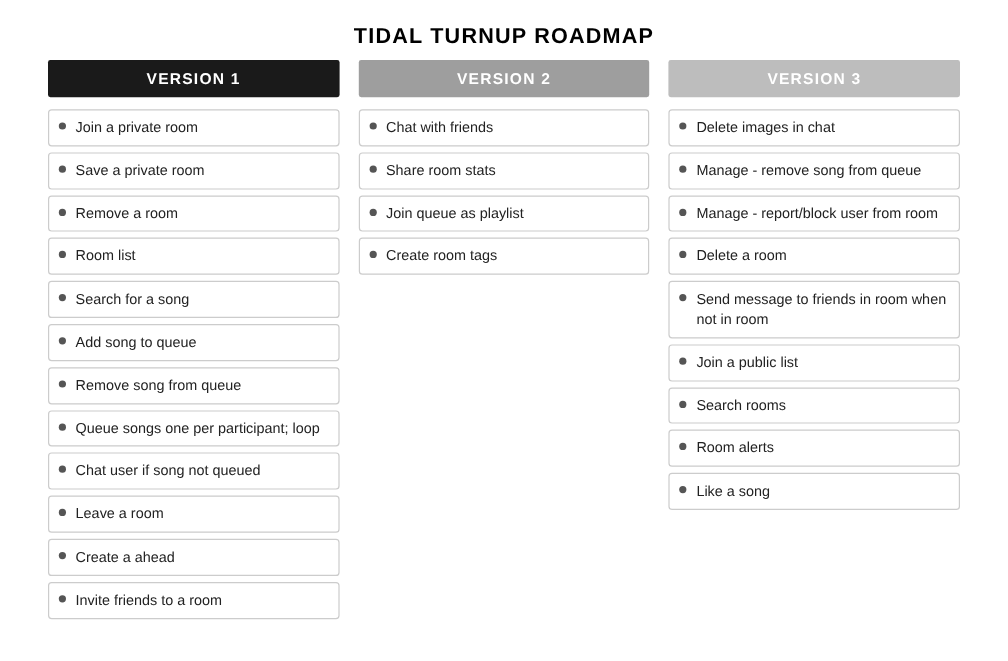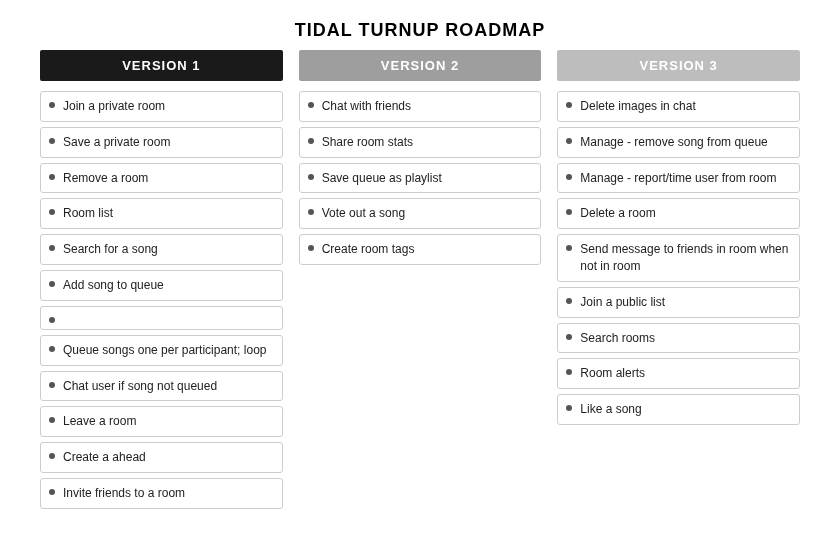--- a/index.html
+++ b/index.html
@@ -100,20 +100,21 @@
       <div class="item">
         <div class="item-dot"></div>
         <span class="item-text">Search for a song</span>
       </div>
       <div class="item">
         <div class="item-dot"></div>
         <span class="item-text">Add song to queue</span>
       </div>
       <div class="item">
         <div class="item-dot"></div>
+        <span class="item-text">Remove song from queue</span>
       </div>
       <div class="item">
         <div class="item-dot"></div>
         <span class="item-text">Queue songs one per participant; loop</span>
       </div>
       <div class="item">
         <div class="item-dot"></div>
         <span class="item-text">Chat user if song not queued</span>
       </div>
       <div class="item">
@@ -134,44 +135,40 @@
       <div class="item">
         <div class="item-dot"></div>
         <span class="item-text">Chat with friends</span>
       </div>
       <div class="item">
         <div class="item-dot"></div>
         <span class="item-text">Share room stats</span>
       </div>
       <div class="item">
         <div class="item-dot"></div>
-        <span class="item-text">Save queue as playlist</span>
-      </div>
-      <div class="item">
-        <div class="item-dot"></div>
-        <span class="item-text">Vote out a song</span>
+        <span class="item-text">Join queue as playlist</span>
       </div>
       <div class="item">
         <div class="item-dot"></div>
         <span class="item-text">Create room tags</span>
       </div>
     </div>
     <div class="column">
       <div class="col-header v3">VERSION 3</div>
       <div class="item">
         <div class="item-dot"></div>
         <span class="item-text">Delete images in chat</span>
       </div>
       <div class="item">
         <div class="item-dot"></div>
         <span class="item-text">Manage - remove song from queue</span>
       </div>
       <div class="item">
         <div class="item-dot"></div>
-        <span class="item-text">Manage - report/time user from room</span>
+        <span class="item-text">Manage - report/block user from room</span>
       </div>
       <div class="item">
         <div class="item-dot"></div>
         <span class="item-text">Delete a room</span>
       </div>
       <div class="item">
         <div class="item-dot"></div>
         <span class="item-text">Send message to friends in room when not in room</span>
       </div>
       <div class="item">

